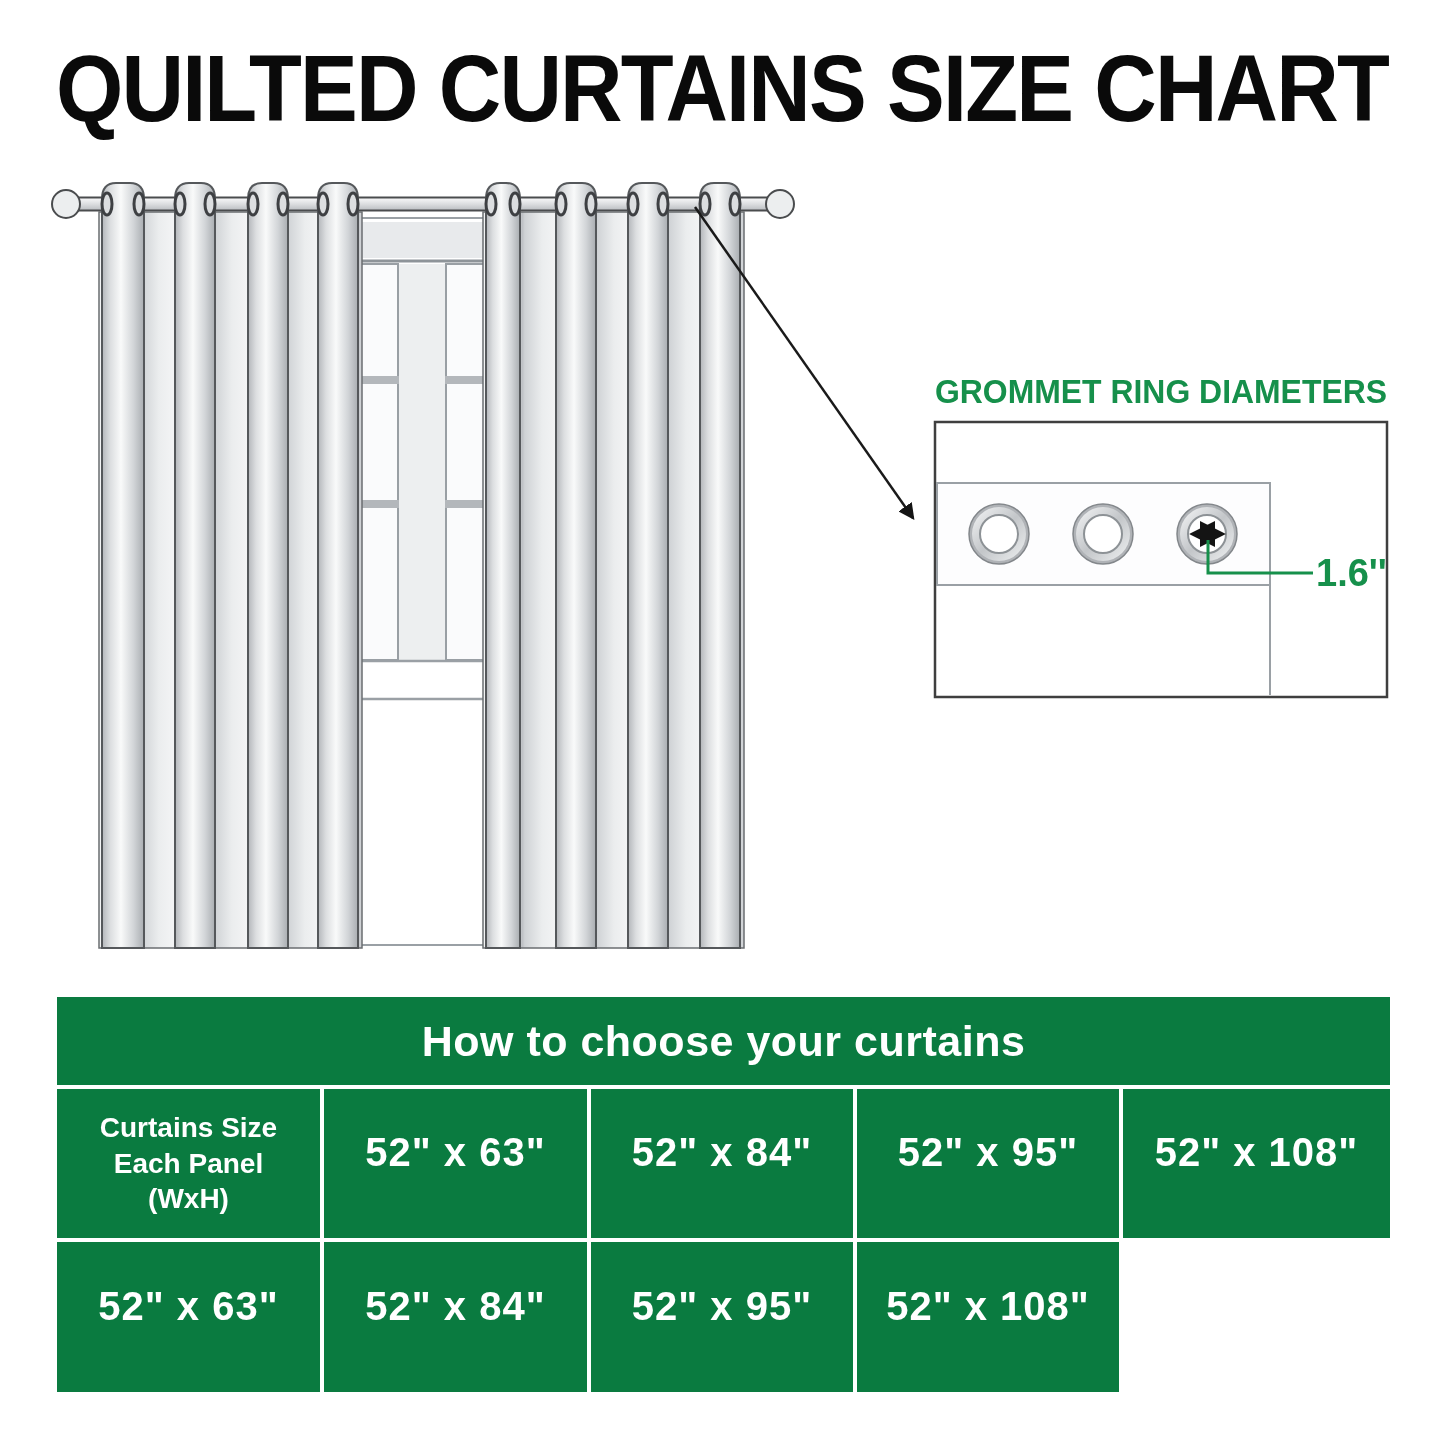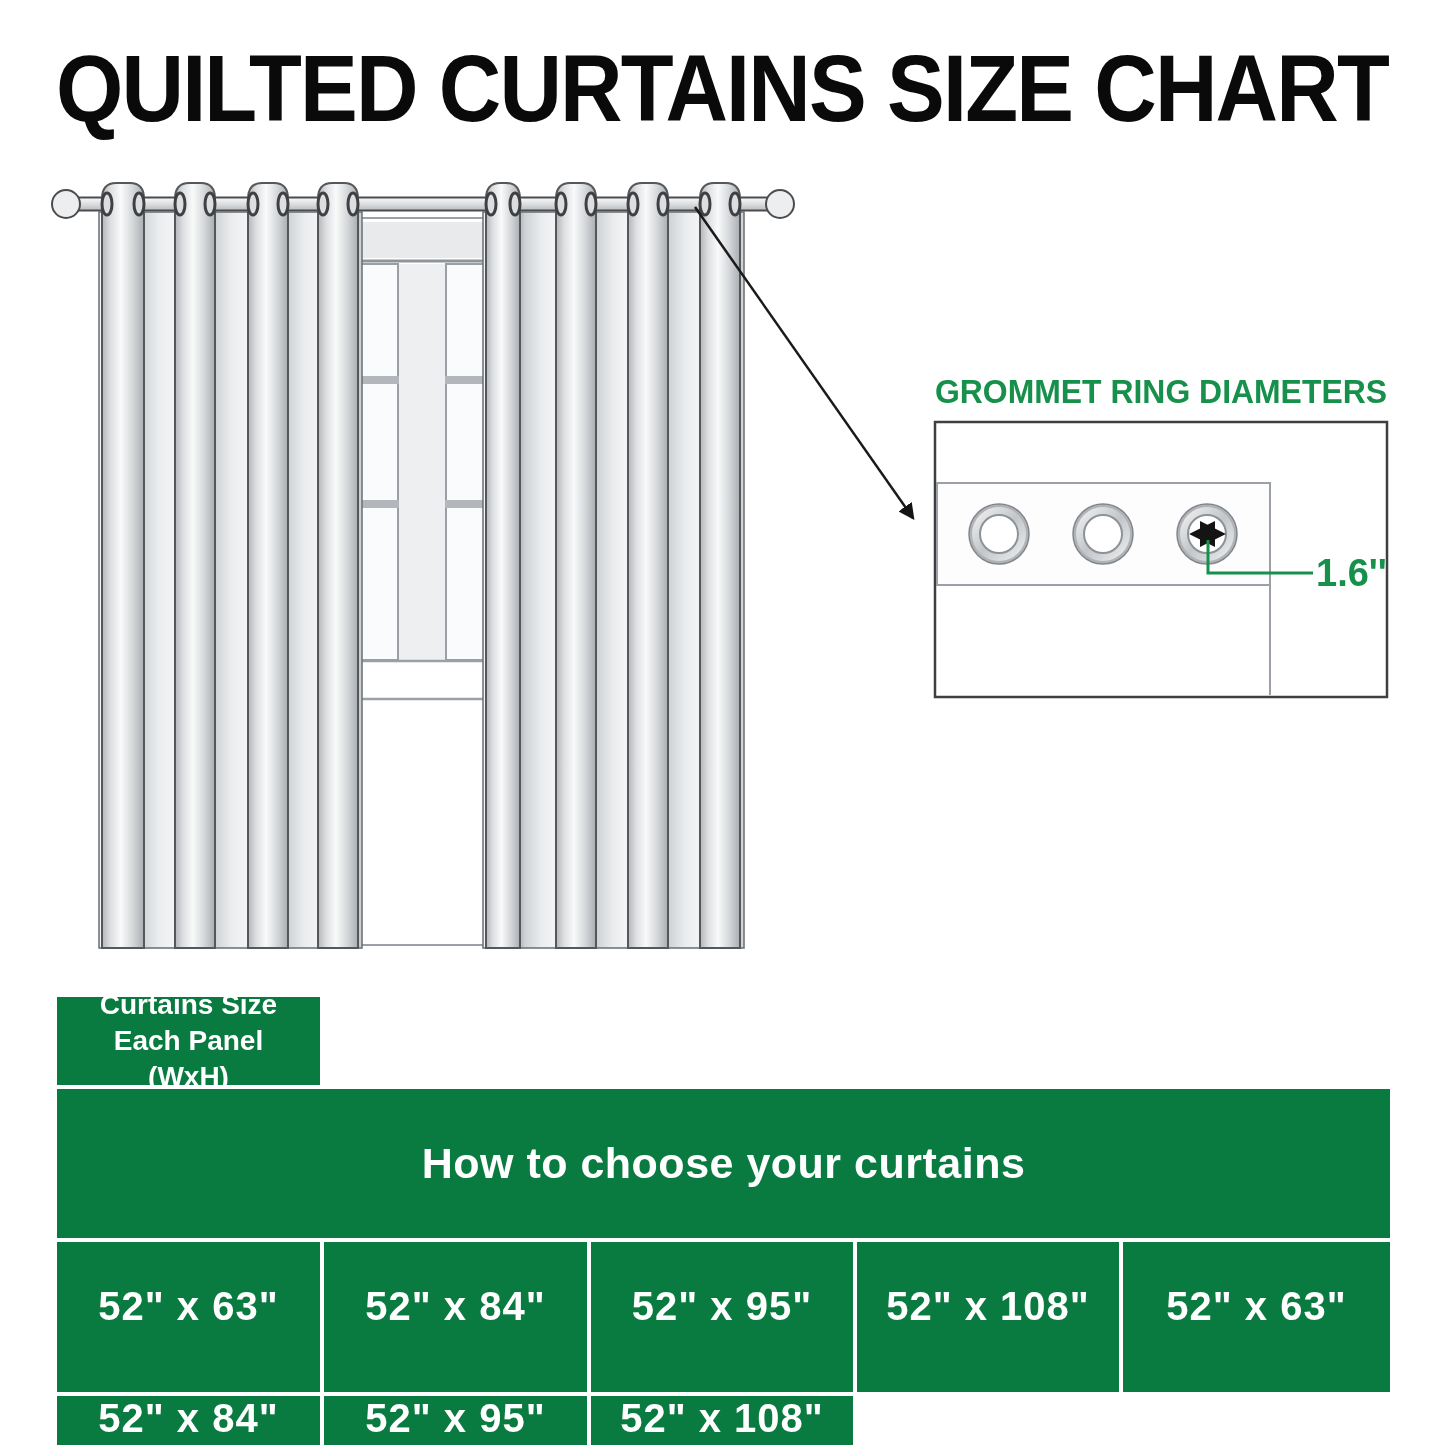--- a/index.html
+++ b/index.html
@@ -153,27 +153,27 @@
         <circle r="30" fill="none" stroke="#83878b" stroke-width="1.5"></circle>
       </g>
 
       <line x1="1193" y1="534" x2="1222" y2="534" stroke="#111111" stroke-width="4" marker-start="url(#ah)" marker-end="url(#ah)"></line>
       <polyline points="1208,540 1208,573 1313,573" fill="none" stroke-width="3" style="stroke:var(--accent-green,#16904b)"></polyline>
       <text x="1316" y="586" font-size="38" font-weight="700" style="fill:var(--accent-green,#16904b)">1.6''</text>
     </g>
   </svg>
 
   <div class="size-table">
+    <div class="cell tbl-header">How to choose your curtains</div>
+
     <div class="cell lbl">
       <span>Curtains Size</span>
       <span>Each Panel</span>
       <span>(WxH)</span>
     </div>
-
-    <div class="cell tbl-header">How to choose your curtains</div>
     <div class="cell val">52" x 63"</div>
     <div class="cell val">52" x 84"</div>
     <div class="cell val">52" x 95"</div>
     <div class="cell val">52" x 108"</div>
 
     <div class="cell val row2">52" x 63"</div>
     <div class="cell val row2">52" x 84"</div>
     <div class="cell val row2">52" x 95"</div>
     <div class="cell val row2">52" x 108"</div>
   </div>

